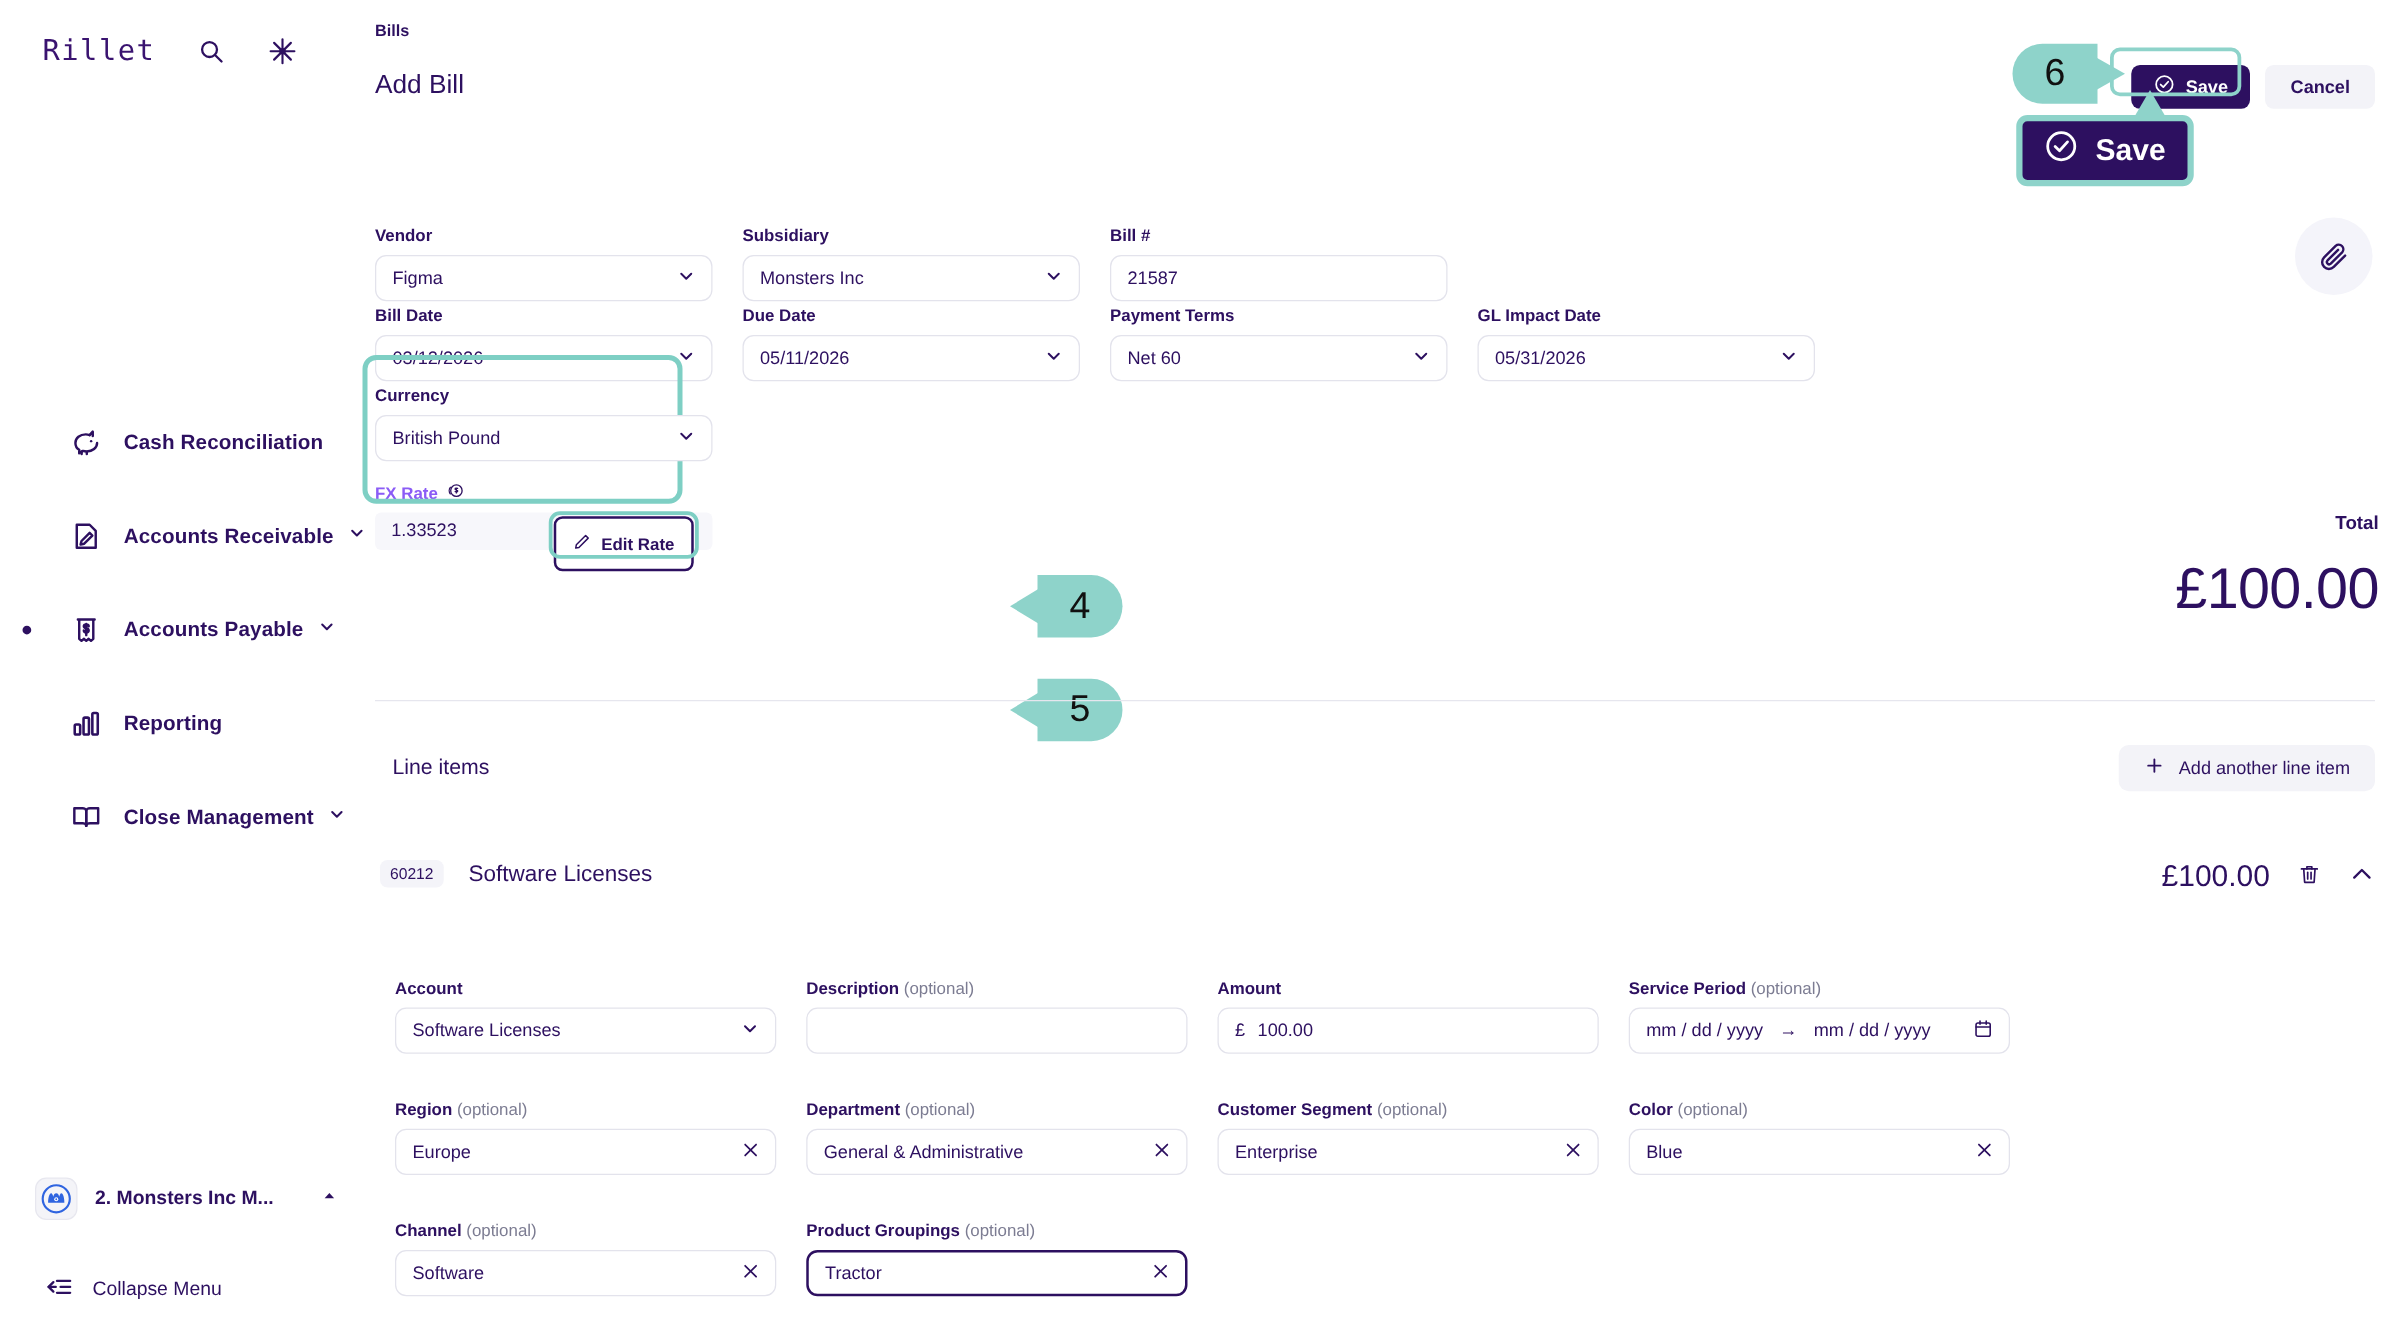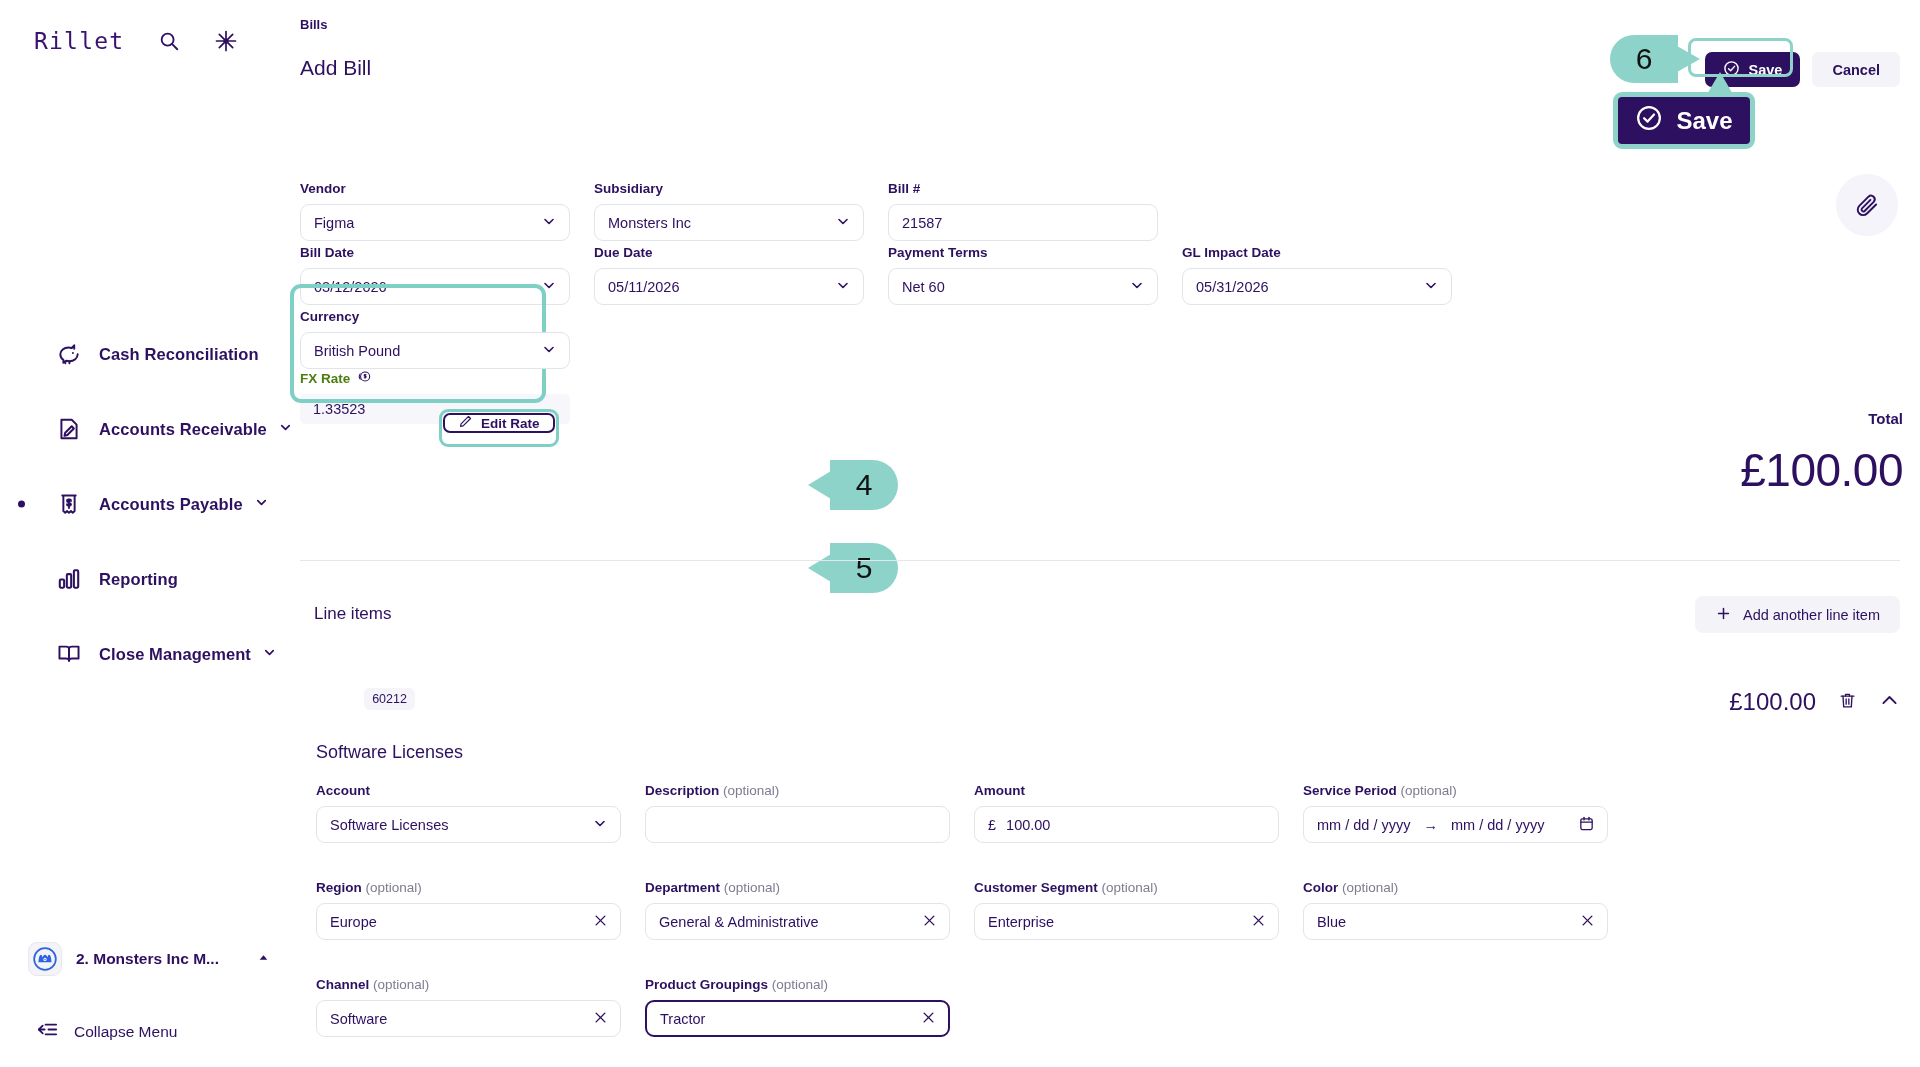--- a/index.html
+++ b/index.html
@@ -105,30 +105,30 @@
   .r1 { position: absolute; left: 0; top: 0; }
   .r2 { position: absolute; left: 0; top: 64px; }
   .cur-block { position: absolute; left: 0; top: 128px; }
 
   
   .hl-box {
     position: absolute; left: -10px; top: -12px;
     width: 256px; height: 119px;
     border: 4px solid #7ecfc4; border-radius: 11px; pointer-events: none;
   }
-  .fx-label { font-size: 13.5px; font-weight: 700; color: #4d7c0f; display: flex; align-items: center; gap: 7px; }
+  .fx-label { font-size: 13.5px; font-weight: 700; color: #8b5cf6; display: flex; align-items: center; gap: 7px; margin-top: 16px; }
   .fx-value {
     margin-top: 7px; height: 30px; background: #f7f7fb; border-radius: 5px;
     display: flex; align-items: center; padding: 0 13px; font-size: 14.5px; color: #2d1060;
   }
   .edit-rate-wrap { position: absolute; left: 143px; top: 245px; }
   .btn-edit-rate {
     display: flex; align-items: center; gap: 8px;
     background: #fff; border: 2px solid #2d1060; border-radius: 7px;
-    height: 20px; padding: 0 13px; font-size: 13.5px; font-weight: 700; color: #2d1060; cursor: pointer;
+    height: 44px; padding: 0 13px; font-size: 13.5px; font-weight: 700; color: #2d1060; cursor: pointer;
   }
   .edit-hl { position: absolute; left: -4px; top: -4px; width: 120px; height: 38px; border: 3px solid #7ecfc4; border-radius: 9px; pointer-events: none; }
 
   
   .callout {
     position: absolute; background: #8ed3ca; color: #111;
     display: flex; align-items: center; justify-content: center;
     font-size: 30px; font-weight: 400;
   }
   .callout.c4 { left: 530px; top: 292px; width: 68px; height: 50px; border-radius: 0 25px 25px 0; }
@@ -150,21 +150,21 @@
   .divider { position: absolute; left: 0px; top: 560px; width: 1600px; height: 1px; background: #e6e6ee; }
 
   .line-items-title { position: absolute; left: 14px; top: 604px; font-size: 17px; color: #2d1060; }
   .btn-add-line {
     position: absolute; right: 20px; top: 596px;
     display: flex; align-items: center; gap: 11px;
     background: #f3f3f8; border: none; border-radius: 8px;
     height: 37px; padding: 0 20px; font-size: 14.5px; color: #2d1060; cursor: pointer;
   }
 
-  .li-header { position: absolute; left: 16px; top: 688px; display: flex; align-items: center; gap: 32px; flex-direction: column; }
+  .li-header { position: absolute; left: 4px; top: 688px; display: flex; align-items: center; gap: 20px; }
   .acct-code {
     background: #f4f4f9; border-radius: 6px; padding: 4px 8px;
     font-size: 12.5px; color: #2d1060;
   }
   .li-name { font-size: 18px; color: #2d1060; }
   .li-right { position: absolute; right: 20px; top: 688px; display: flex; align-items: center; gap: 22px; }
   .li-amount { font-size: 24px; color: #2d1060; }
 
   .li-body { position: absolute; left: 16px; top: 770px; width: 1584px; }
   .li-row { display: flex; gap: 24px; margin-bottom: 24px; }

